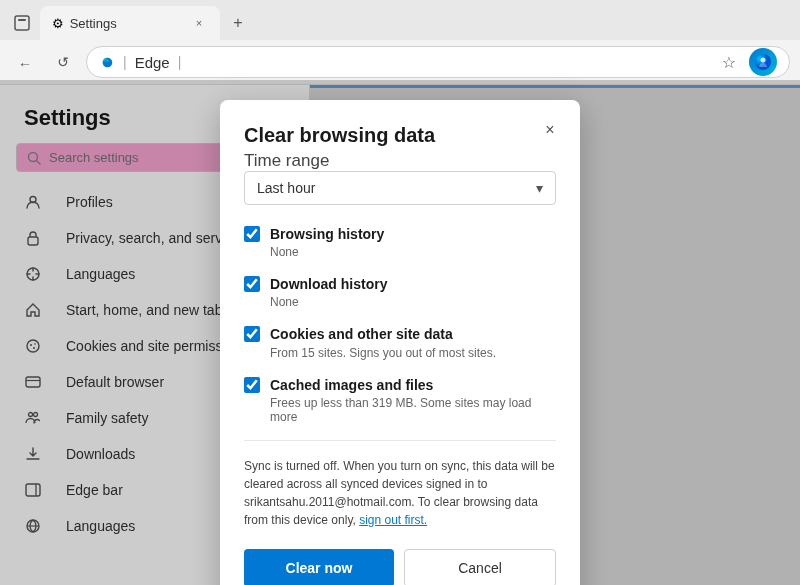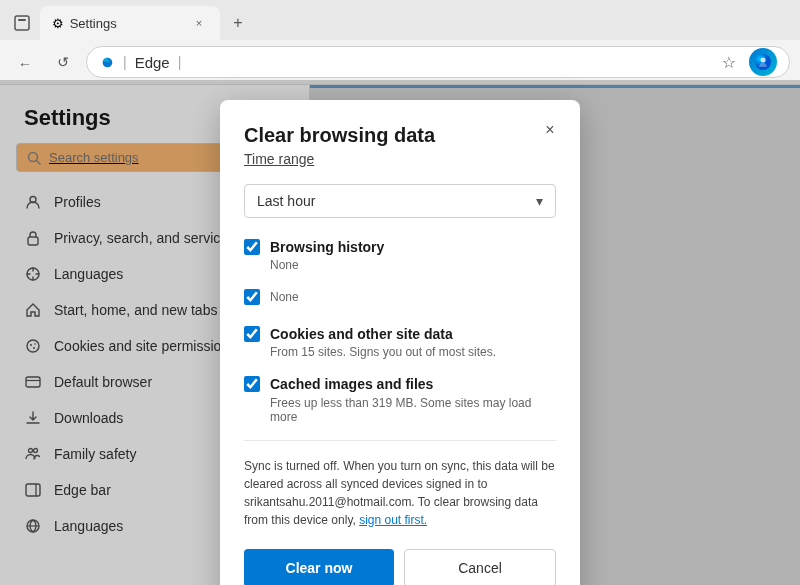--- a/index.html
+++ b/index.html
@@ -24,36 +24,36 @@
     .address-right { display: flex; align-items: center; gap: 6px; margin-left: auto; }
     .address-action-btn { width: 28px; height: 28px; display: flex; align-items: center; justify-content: center; border-radius: 50%; cursor: pointer; color: #555; }
     .edge-profile-icon { width: 28px; height: 28px; border-radius: 50%; background: linear-gradient(135deg, #0078d4, #00b4d8); display: flex; align-items: center; justify-content: center; }
 
     
     .main-area { display: flex; height: calc(585px - 80px); }
 
     
     .sidebar { width: 310px; background: #fff; border-right: 1px solid #e0e0e0; overflow-y: auto; flex-shrink: 0; }
     .sidebar-title { font-size: 22px; font-weight: 600; color: #1a1a1a; padding: 20px 24px 12px 24px; }
-    .search-box { margin: 0 16px 12px 16px; display: flex; align-items: center; background: #fdba74; border: 1px solid #d0d0d0; border-radius: 4px; padding: 6px 10px; gap: 8px; text-decoration: underline; }
+    .search-box { margin: 0 16px 12px 16px; display: flex; align-items: center; background: #f9a8d4; border: 1px solid #d0d0d0; border-radius: 4px; padding: 6px 10px; gap: 8px; }
     .search-box input { border: none; background: transparent; font-size: 13px; color: #555; outline: none; flex: 1; }
-    .sidebar-item { display: flex; align-items: center; padding: 9px 24px; gap: 12px; cursor: pointer; font-size: 14px; color: #333; }
+    .sidebar-item { display: flex; align-items: center; padding: 9px 24px; gap: 24px; cursor: pointer; font-size: 14px; color: #333; }
     .sidebar-item-icon { width: 18px; height: 18px; display: flex; align-items: center; justify-content: center; color: #555; flex-shrink: 0; }
 
     
     .content-area { flex: 1; background: #f5f5f5; position: relative; }
     .content-bg { position: absolute; top: 0; left: 0; right: 0; bottom: 0; background: rgba(200,200,200,0.5); }
 
     
     .dialog-overlay { position: fixed; top: 80px; left: 0; right: 0; bottom: 0; background: rgba(0,0,0,0.2); display: flex; align-items: flex-start; justify-content: center; padding-top: 20px; z-index: 100; }
     .dialog { background: #fff; border-radius: 8px; box-shadow: 0 8px 32px rgba(0,0,0,0.25); width: 360px; padding: 24px; position: relative; }
     .dialog-title { font-size: 20px; font-weight: 600; color: #1a1a1a; margin-bottom: 4px; }
     .dialog-close { position: absolute; top: 16px; right: 16px; width: 28px; height: 28px; border-radius: 50%; display: flex; align-items: center; justify-content: center; cursor: pointer; color: #555; font-size: 16px; }
 
-    .field-label { font-size: 14px; color: #444; margin-bottom: 17px; text-decoration: underline; }
+    .field-label { font-size: 17px; color: #444; margin-bottom: 0; }
     .dropdown { display: flex; align-items: center; justify-content: space-between; border: 1px solid #d0d0d0; border-radius: 4px; padding: 8px 12px; margin-bottom: 20px; cursor: pointer; background: #fff; }
     .dropdown-text { font-size: 14px; color: #333; }
     .dropdown-chevron { color: #555; font-size: 14px; }
 
     .checkbox-item { display: flex; align-items: flex-start; gap: 10px; margin-bottom: 16px; }
     .checkbox-wrap { margin-top: 1px; }
     .checkbox-wrap input[type="checkbox"] { width: 16px; height: 16px; accent-color: #0078d4; cursor: pointer; }
     .checkbox-label { font-size: 14px; font-weight: 600; color: #1a1a1a; line-height: 1.3; }
     .checkbox-sub { font-size: 12px; color: #666; margin-top: 2px; }
 
@@ -189,40 +189,40 @@
             <svg width="16" height="16" viewBox="0 0 16 16" fill="none">
               <rect x="1" y="3" width="14" height="10" rx="2" stroke="#555" stroke-width="1.4"></rect>
               <line x1="1" y1="6.5" x2="15" y2="6.5" stroke="#555" stroke-width="1.2"></line>
             </svg>
           </span>
       <span>Default browser</span>
     </div>
         <div class="sidebar-item">
       <span class="sidebar-item-icon">
             <svg width="16" height="16" viewBox="0 0 16 16" fill="none">
-              <path d="M8 2v8M5 7l3 3 3-3" stroke="#555" stroke-width="1.4" stroke-linecap="round" stroke-linejoin="round"></path>
-              <line x1="2" y1="13" x2="14" y2="13" stroke="#555" stroke-width="1.4" stroke-linecap="round"></line>
-            </svg>
-          </span>
-      <span>Downloads</span>
-    </div>
-        <div class="sidebar-item">
-      <span class="sidebar-item-icon">
-            <svg width="16" height="16" viewBox="0 0 16 16" fill="none">
               <circle cx="5.5" cy="4.5" r="2" stroke="#555" stroke-width="1.3"></circle>
               <circle cx="10.5" cy="4.5" r="2" stroke="#555" stroke-width="1.3"></circle>
               <path d="M1 13c0-2.5 2-4.5 4.5-4.5S10 10.5 10 13" stroke="#555" stroke-width="1.3" fill="none"></path>
               <path d="M9 13c0-2 1.6-3.5 3.5-3.5 0 0 1 0 2 1" stroke="#555" stroke-width="1.3" fill="none" stroke-linecap="round"></path>
             </svg>
           </span>
       <span>Family safety</span>
     </div>
         <div class="sidebar-item">
       <span class="sidebar-item-icon">
             <svg width="16" height="16" viewBox="0 0 16 16" fill="none">
+              <path d="M8 2v8M5 7l3 3 3-3" stroke="#555" stroke-width="1.4" stroke-linecap="round" stroke-linejoin="round"></path>
+              <line x1="2" y1="13" x2="14" y2="13" stroke="#555" stroke-width="1.4" stroke-linecap="round"></line>
+            </svg>
+          </span>
+      <span>Downloads</span>
+    </div>
+        <div class="sidebar-item">
+      <span class="sidebar-item-icon">
+            <svg width="16" height="16" viewBox="0 0 16 16" fill="none">
               <rect x="1" y="2" width="14" height="12" rx="2" stroke="#555" stroke-width="1.4"></rect>
               <line x1="11" y1="2" x2="11" y2="14" stroke="#555" stroke-width="1.3"></line>
             </svg>
           </span>
       <span>Edge bar</span>
     </div>
         <div class="sidebar-item">
       <span class="sidebar-item-icon">
             <svg width="16" height="16" viewBox="0 0 16 16" fill="none">
               <circle cx="8" cy="8" r="6" stroke="#555" stroke-width="1.4"></circle>
@@ -265,20 +265,21 @@
       <div>
         <label class="checkbox-label" for="browsing-history">Browsing history</label>
         <div class="checkbox-sub">None</div>
       </div>
     </div>
         <div class="checkbox-item">
       <div class="checkbox-wrap">
         <input type="checkbox" id="download-history" checked="" style="">
       </div>
       <div>
+        <label class="checkbox-label" for="download-history">Download history</label>
         <div class="checkbox-sub">None</div>
       </div>
     </div>
         <div class="checkbox-item">
       <div class="checkbox-wrap">
         <input type="checkbox" id="cookies" checked="" style="">
       </div>
       <div>
         <label class="checkbox-label" for="cookies">Cookies and other site data</label>
         <div class="checkbox-sub">From 15 sites. Signs you out of most sites.</div>

